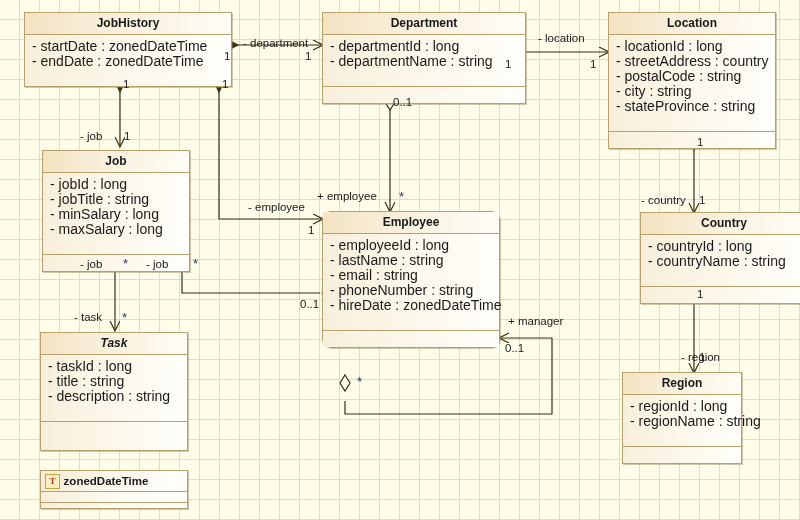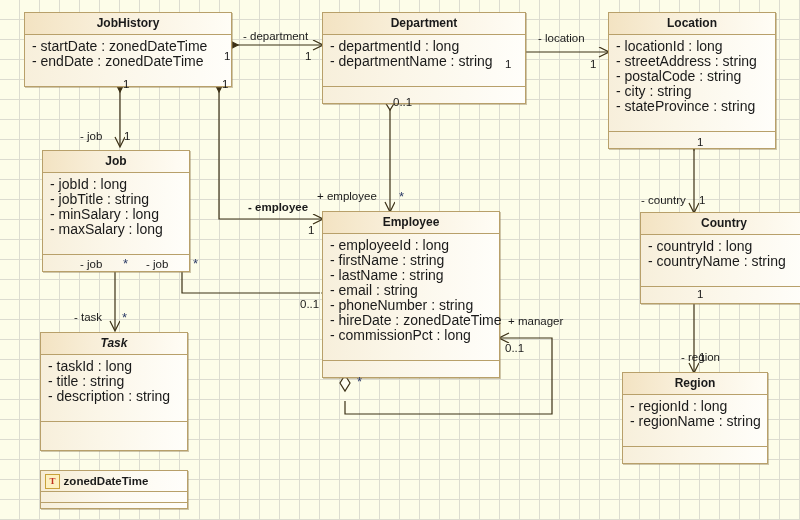--- a/index.html
+++ b/index.html
@@ -157,49 +157,47 @@
       <div>- departmentId : long</div>
       <div>- departmentName : string</div>
     </div>
     <div class="ops"></div>
   </div>
 
   <div class="uml-class" style="left:608px;top:12px;width:168px;">
     <div class="hdr">Location</div>
     <div class="attrs">
       <div>- locationId : long</div>
-      <div>- streetAddress : string</div>
+      <div>- streetAddress : country</div>
       <div>- postalCode : string</div>
       <div>- city : string</div>
       <div>- stateProvince : string</div>
     </div>
     <div class="ops"></div>
   </div>
 
   <div class="uml-class" style="left:42px;top:150px;width:148px;">
     <div class="hdr">Job</div>
     <div class="attrs">
       <div>- jobId : long</div>
       <div>- jobTitle : string</div>
       <div>- minSalary : long</div>
       <div>- maxSalary : long</div>
     </div>
     <div class="ops"></div>
   </div>
 
-  <div class="uml-class" style="left:322px;top:211px;width:178px;">
+  <div class="uml-class" style="left:322px;top:211px;width:178px;border-radius:9px;">
     <div class="hdr">Employee</div>
     <div class="attrs">
       <div>- employeeId : long</div>
-      <div>- firstName : string</div>
       <div>- lastName : string</div>
       <div>- email : string</div>
       <div>- phoneNumber : string</div>
       <div>- hireDate : zonedDateTime</div>
-      <div>- commissionPct : long</div>
     </div>
     <div class="ops"></div>
   </div>
 
   <div class="uml-class" style="left:640px;top:212px;width:168px;">
     <div class="hdr">Country</div>
     <div class="attrs">
       <div>- countryId : long</div>
       <div>- countryName : string</div>
     </div>
@@ -209,52 +207,52 @@
   <div class="uml-class" style="left:40px;top:332px;width:148px;">
     <div class="hdr abstract">Task</div>
     <div class="attrs">
       <div>- taskId : long</div>
       <div>- title : string</div>
       <div>- description : string</div>
     </div>
     <div class="ops" style="height:28px;"></div>
   </div>
 
-  <div class="uml-class" style="left:622px;top:372px;width:146px;">
+  <div class="uml-class" style="left:622px;top:372px;width:120px;">
     <div class="hdr">Region</div>
     <div class="attrs">
       <div>- regionId : long</div>
       <div>- regionName : string</div>
     </div>
     <div class="ops"></div>
   </div>
 
   <div class="uml-datatype" style="left:40px;top:470px;width:148px;">
     <div class="dt-hdr">
       <span class="t-icon">T</span>
       <span class="dt-name">zonedDateTime</span>
     </div>
     <div class="dt-body"></div>
     <div class="dt-foot"></div>
   </div>
 
-  <div class="lbl" style="left:243px;top:30px;">- department</div>
+  <div class="lbl" style="left:243px;top:37px;">- department</div>
   <div class="mult" style="left:224px;top:50px;">1</div>
   <div class="mult" style="left:305px;top:50px;">1</div>
 
   <div class="lbl" style="left:538px;top:32px;">- location</div>
   <div class="mult" style="left:505px;top:58px;">1</div>
   <div class="mult" style="left:590px;top:58px;">1</div>
 
   <div class="mult" style="left:123px;top:78px;">1</div>
   <div class="lbl" style="left:80px;top:130px;">- job</div>
   <div class="mult" style="left:124px;top:130px;">1</div>
 
   <div class="mult" style="left:222px;top:78px;">1</div>
-  <div class="lbl" style="left:248px;top:201px;font-weight:bold;">- employee</div>
+  <div class="lbl" style="left:248px;top:201px;">- employee</div>
   <div class="mult" style="left:308px;top:224px;">1</div>
 
   <div class="lbl" style="left:317px;top:190px;">+ employee</div>
   <div class="mult" style="left:393px;top:96px;">0..1</div>
   <div class="mult star" style="left:399px;top:191px;">*</div>
 
   <div class="mult" style="left:697px;top:136px;">1</div>
   <div class="lbl" style="left:641px;top:194px;">- country</div>
   <div class="mult" style="left:699px;top:194px;">1</div>
 

